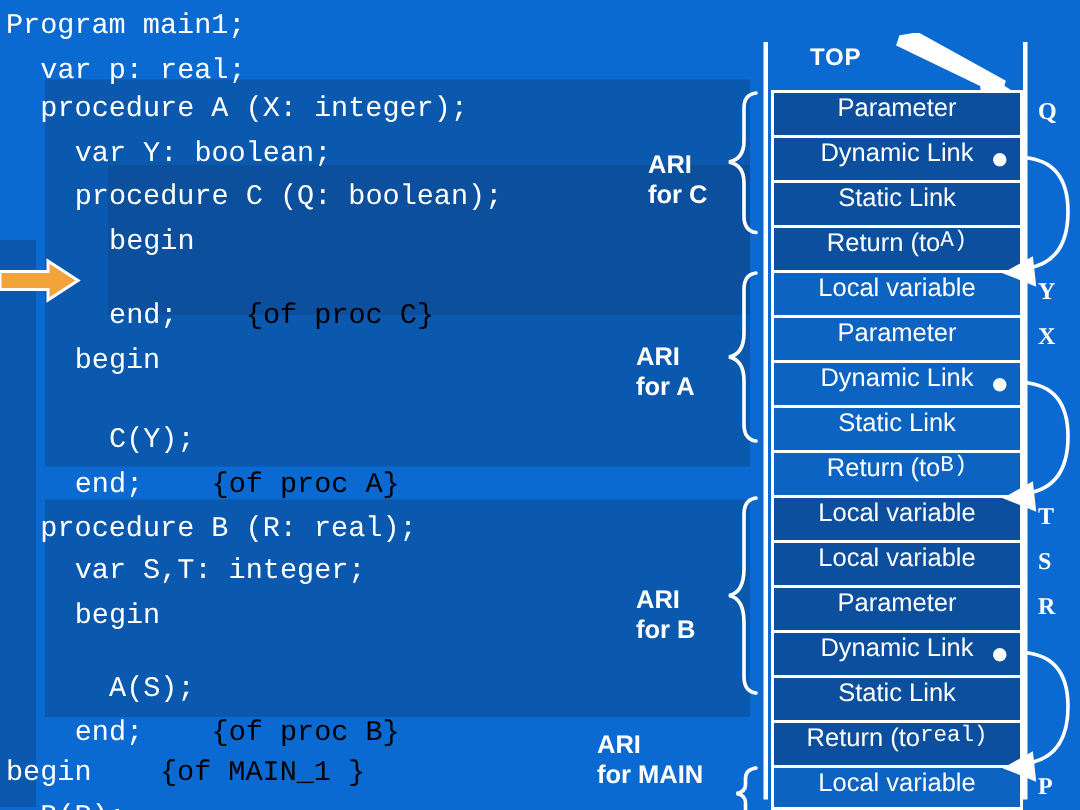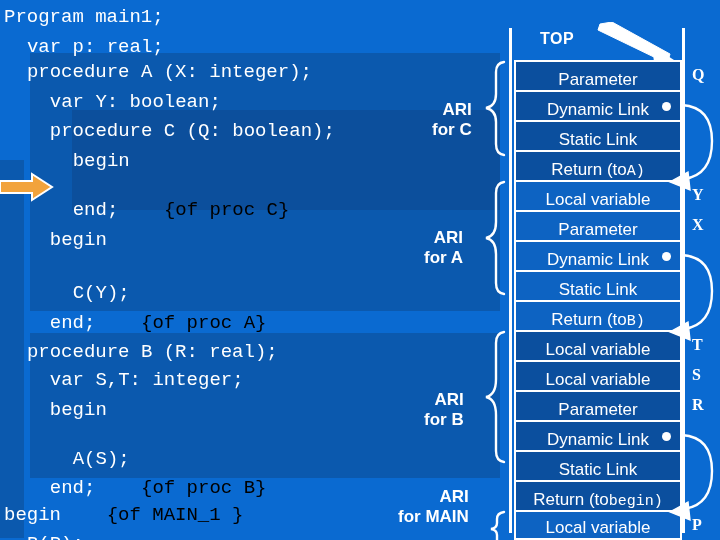--- a/index.html
+++ b/index.html
@@ -31,34 +31,34 @@
   .rail{position:absolute;top:0;width:3px;height:100%;background:#ffffff;}
   .rail.left{left:0;}
   .rail.right{right:0;}
 
   .top-label{position:absolute;left:40px;top:30px;font-size:16px;font-weight:bold;
     color:#ffffff;letter-spacing:0.5px;}
 
   .rows{position:absolute;left:514px;top:60px;width:168px;}
   .row{position:relative;height:30px;box-sizing:border-box;
     border:2px solid #ffffff;border-bottom-width:0;
-    display:flex;align-items:flex-end;justify-content:center;
+    display:flex;align-items:flex-start;justify-content:center;
     color:#ffffff;font-size:17px;}
   .row:last-child{border-bottom-width:2px;}
   .row.dark{background:#0b4f9e;}
   .row.light{background:#0d63c2;}
   .row .sub{font-family:"Liberation Mono","DejaVu Sans Mono",monospace;font-size:15px;}
   .dot{position:absolute;right:9px;top:50%;margin-top:-4px;width:9px;height:9px;
     border-radius:50%;background:#ffffff;}
 
   .sidecap{position:absolute;left:692px;font-family:"Liberation Serif",serif;
     font-weight:bold;font-size:16px;color:#ffffff;}
 
   .ari{position:absolute;color:#ffffff;font-weight:bold;font-size:17px;
-    text-align:right;line-height:20px;}
+    text-align:left;line-height:20px;}
 
   svg.ovl{position:absolute;left:0;top:0;width:720px;height:540px;pointer-events:none;}
 </style>
 </head>
 <body>
 
 <div id="root">
 
   <div id="code-panel">
 
@@ -129,21 +129,21 @@
       </div>
       <div class="row dark">
         <span>Dynamic Link</span>
         <span class="dot"></span>
       </div>
       <div class="row dark">
         <span>Static Link</span>
       </div>
       <div class="row dark">
         <span>Return (to </span>
-        <span class="sub">begin)</span>
+        <span class="sub">real)</span>
       </div>
       <div class="row light">
         <span>Local variable</span>
       </div>
     </div>
 
   <svg class="ovl" viewBox="0 0 720 540">
     <g fill="none" stroke="#ffffff" stroke-width="2.4" stroke-linecap="round">
 
       <path d="M504,62 q-8,1 -8,10 v22 q0,12 -10,14 q10,2 10,14 v22 q0,10 8,11"></path>

